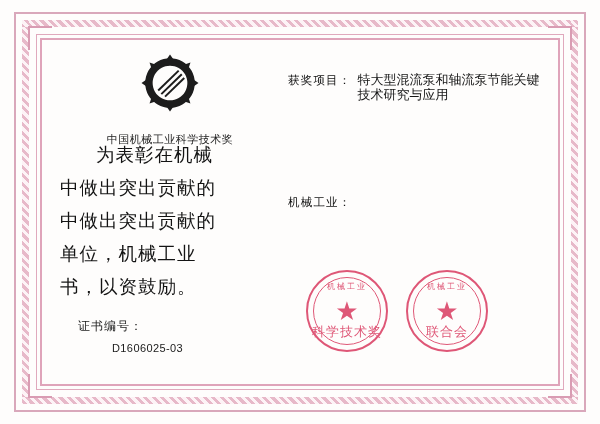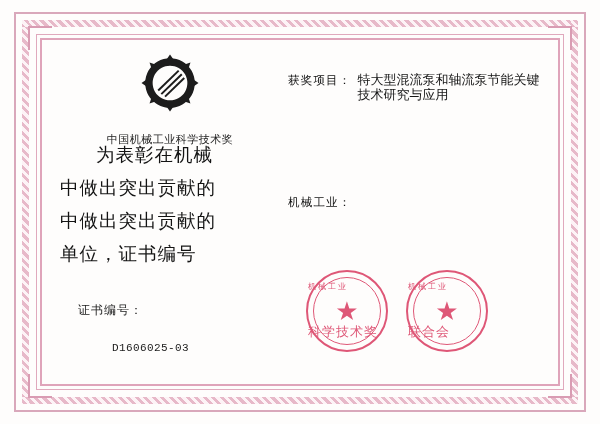--- a/index.html
+++ b/index.html
@@ -138,24 +138,24 @@
     width: 220px;
     font-size: 12px;
     color: #1a1a1a;
   }
   .cert-no-label {
     letter-spacing: 1px;
     font-family: Liberation Sans, sans-serif;
   }
   .cert-no-value {
     display: block;
-    margin-top: 23px;
+    margin-top: 7px;
     margin-left: 34px;
     font-size: 11px;
-    font-family: Liberation Mono, monospace;
+    font-family: Liberation Sans, sans-serif;
     letter-spacing: 0.4px;
   }
 
   
   .right-col {
     position: absolute;
     right: 16px;
     top: 0;
     width: 252px;
     height: 100%;
@@ -210,21 +210,21 @@
     top: 50%;
     transform: translate(-50%, -50%);
     font-size: 26px;
     color: #d8335a;
     line-height: 1;
   }
   .seal-top-text, .seal-bottom-text {
     position: absolute;
     left: 0;
     width: 100%;
-    text-align: left;
+    text-align: center;
     font-size: 8px;
     color: #d8335a;
     letter-spacing: 2px;
     font-family: "DejaVu Sans", sans-serif;
   }
   .seal-top-text { top: 9px; }
   .seal-bottom-text { bottom: 9px; font-size: 13px; letter-spacing: 1px; }
   .seal-1 { left: 18px;  bottom: 30px; }
   .seal-2 { left: 118px; bottom: 30px; }
 
@@ -279,21 +279,22 @@
             <line x1="42" y1="72" x2="73" y2="42"></line>
           </g>
         </svg>
         <div class="emblem-text">中国机械工业科学技术奖</div>
       </div>
 
       <div class="award-body">
         <div class="indent">为表彰在机械</div>
         <div>中做出突出贡献的</div>
         <div>中做出突出贡献的</div>
-        <div>单位，证书编号</div>
+        <div>单位，机械工业</div>
+        <div>书，以资鼓励。</div>
       </div>
 
       <div class="cert-no-row">
         <span class="cert-no-label">证书编号：</span>
         <span class="cert-no-value">D1606025-03</span>
       </div>
 
     </div>
 
     <div class="right-col">

